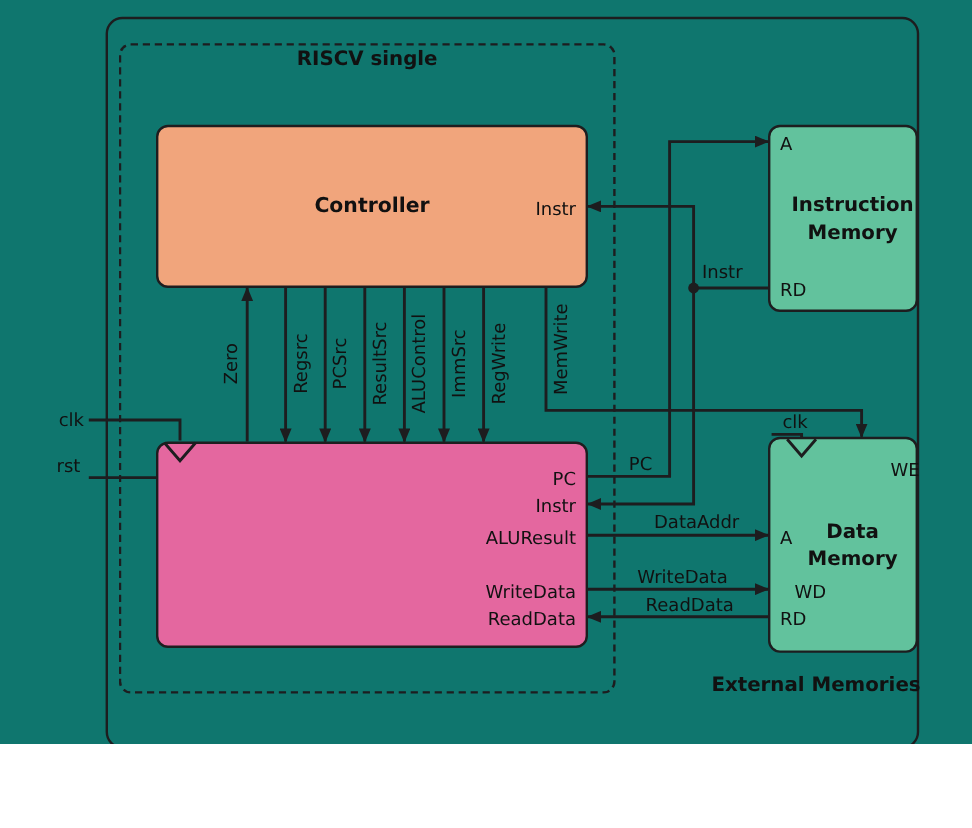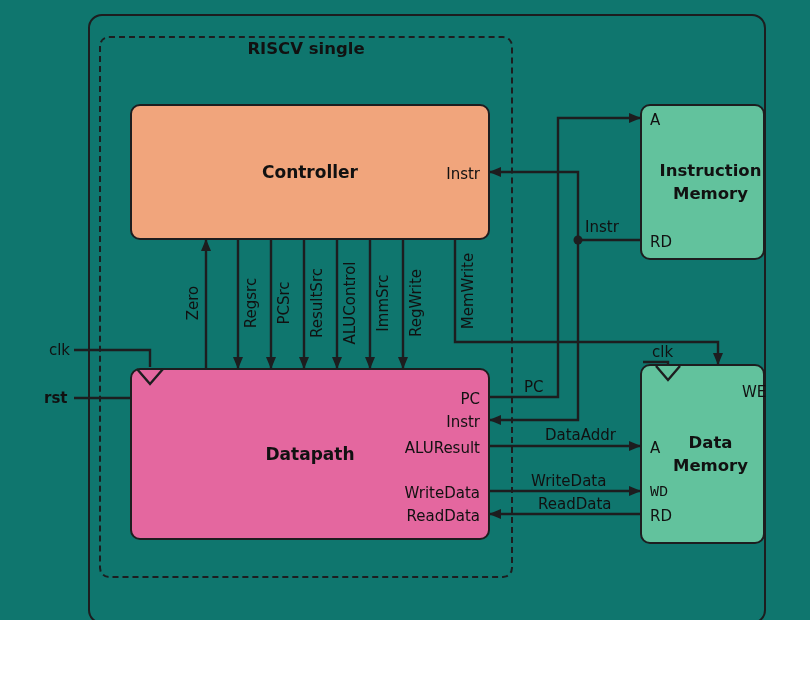--- a/index.html
+++ b/index.html
@@ -47,28 +47,28 @@
 </head>
 <body>
 
 <div class="canvas">
 
   <div class="box outer" style="left:88px;top:14px;width:678px;height:610px;"></div>
   <div class="box dashed" style="left:99px;top:36px;width:414px;height:542px;"></div>
 
   <div class="seclbl" style="left:206px;top:40px;width:200px;">RISCV single</div>
   <div class="seclbl" style="left:327px;top:633px;width:200px;">Toplevel</div>
+  <div class="seclbl" style="left:580px;top:562px;width:200px;">External Memories</div>
 
   <div class="block controller" style="left:130px;top:104px;width:360px;height:136px;">
     <div class="title">Controller</div>
     <span class="port pr" style="right:8px;top:60px;">Instr</span>
   </div>
 
   <div class="block datapath" style="left:130px;top:368px;width:360px;height:172px;">
-    <div class="title">Datapath</div>
     <span class="port pr" style="right:8px;top:21px;">PC</span>
     <span class="port pr" style="right:8px;top:44px;">Instr</span>
     <span class="port pr" style="right:8px;top:70px;">ALUResult</span>
     <span class="port pr" style="right:8px;top:115px;">WriteData</span>
     <span class="port pr" style="right:8px;top:138px;">ReadData</span>
   </div>
 
   <div class="block mem" style="left:640px;top:104px;width:125px;height:156px;">
     <div class="mtitle">
       <div>Instruction</div>
@@ -78,41 +78,41 @@
     <span class="port" style="left:8px;top:128px;">RD</span>
   </div>
 
   <div class="block mem" style="left:640px;top:364px;width:125px;height:180px;">
     <div class="mtitle">
       <div>Data</div>
       <div>Memory</div>
     </div>
     <span class="port" style="left:70px;top:18px;margin-left:30px;">WE</span>
     <span class="port" style="left:8px;top:74px;">A</span>
-    <span class="port" style="left:8px;top:119px;font-family:Liberation Mono, monospace;">WD</span>
+    <span class="port" style="left:20px;top:119px;">WD</span>
     <span class="port" style="left:8px;top:142px;">RD</span>
   </div>
 
   <div class="vlabel" style="left:193px;top:303px;">Zero</div>
   <div class="vlabel" style="left:251px;top:303px;">Regsrc</div>
   <div class="vlabel" style="left:284px;top:303px;">PCSrc</div>
   <div class="vlabel" style="left:317px;top:303px;">ResultSrc</div>
   <div class="vlabel" style="left:350px;top:303px;">ALUControl</div>
   <div class="vlabel" style="left:383px;top:303px;">ImmSrc</div>
   <div class="vlabel" style="left:416px;top:303px;">RegWrite</div>
   <div class="vlabel" style="left:468px;top:291px;">MemWrite</div>
 
   <div class="lbl" style="left:524px;top:379px;">PC</div>
   <div class="lbl" style="left:585px;top:219px;">Instr</div>
   <div class="lbl" style="left:545px;top:427px;">DataAddr</div>
   <div class="lbl" style="left:531px;top:473px;">WriteData</div>
   <div class="lbl" style="left:538px;top:496px;">ReadData</div>
 
   <div class="lbl" style="left:44px;top:342px;width:26px;text-align:right;">clk</div>
-  <div class="lbl" style="left:44px;top:390px;width:26px;text-align:left;font-weight:bold;">rst</div>
+  <div class="lbl" style="left:44px;top:380px;width:26px;text-align:center;">rst</div>
   <div class="lbl" style="left:652px;top:344px;">clk</div>
 
   <svg class="wires" width="810" height="690" viewBox="0 0 810 690">
     <defs>
       <marker id="arrow" viewBox="0 0 12 10" refX="11" refY="5" markerWidth="12" markerHeight="10" markerUnits="userSpaceOnUse" orient="auto">
         <path class="ah" d="M0,0 L12,5 L0,10 Z"></path>
       </marker>
     </defs>
 
     <path class="w a" d="M206,368 L206,240"></path>

